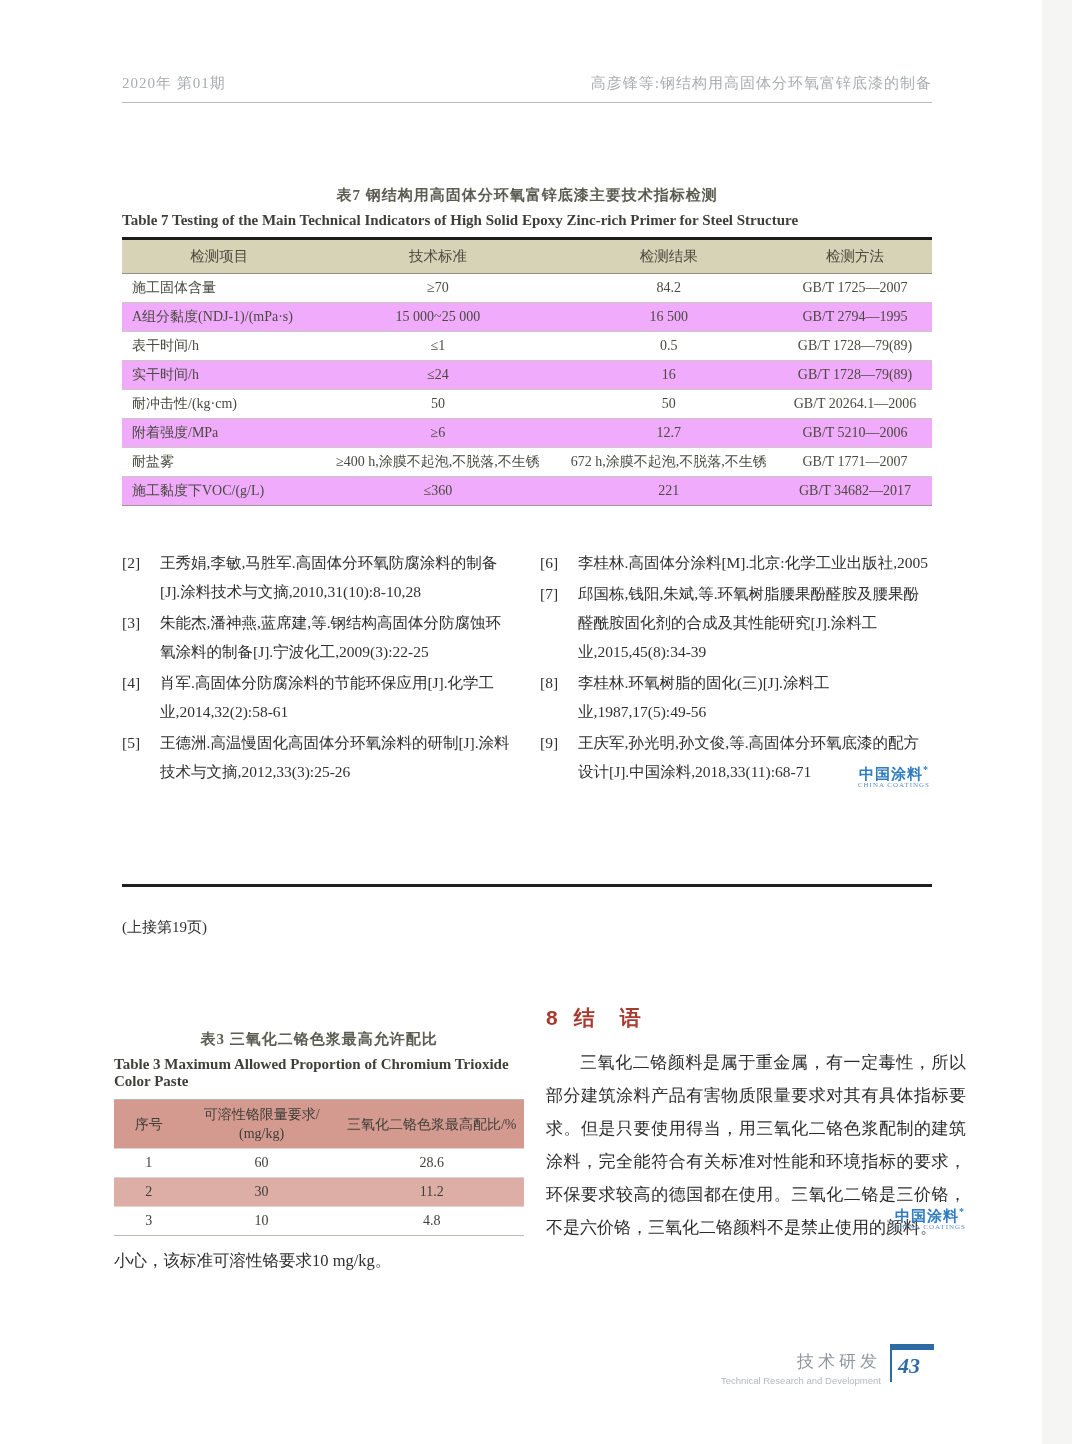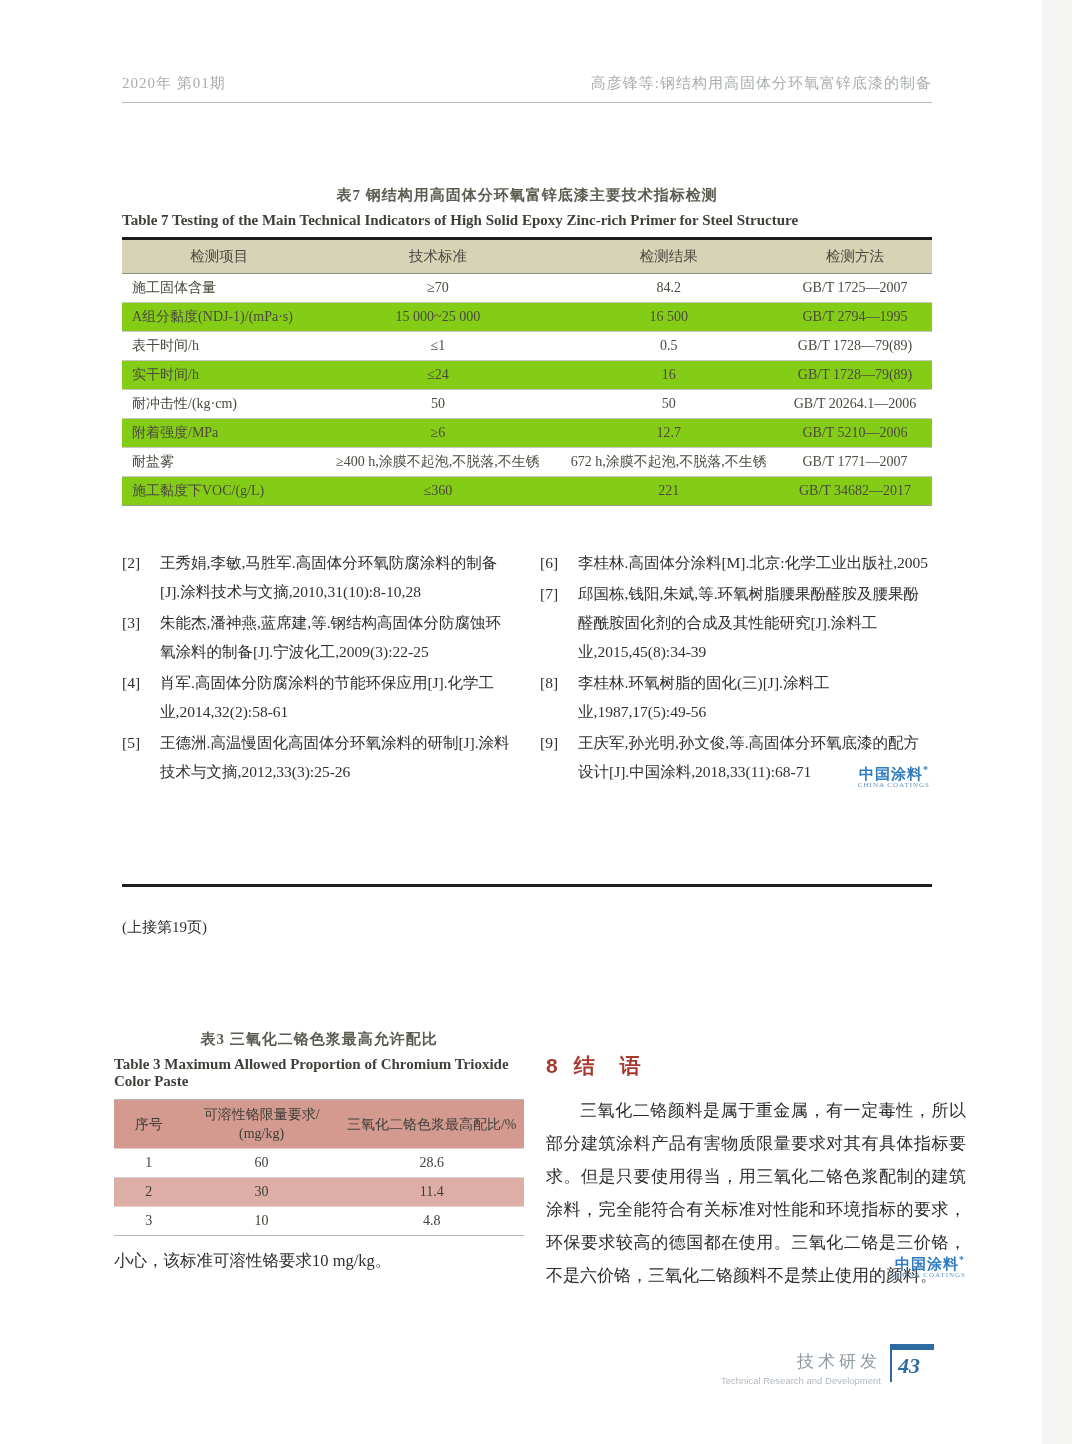--- a/index.html
+++ b/index.html
@@ -16,21 +16,21 @@
   
   .t7block { position:absolute; top:186px; left:122px; right:110px; }
   .tbl-title-zh { text-align:center; font-weight:bold; font-size:15px; color:#5c5c52; letter-spacing:1px; }
   .tbl-title-en { text-align:left; font-weight:bold; font-size:15px; color:#3f3f3a; margin-top:7px; }
   table { border-collapse:collapse; width:100%; table-layout:fixed; }
   .t7 { margin-top:8px; border-top:3px solid #1c1c1c; font-size:14px; color:#4a4a40; }
   .t7 th { font-weight:normal; background:#d6d3b6; padding:7px 4px; border-bottom:1.5px solid #8f8f85; font-size:14.5px;margin-top:23px; }
   .t7 td { padding:5px 4px; text-align:center; border-bottom:1px solid #c9c9c2; white-space:nowrap; }
   .t7 td.c0 { text-align:left; padding-left:10px; }
   .t7 td.wrap { white-space:normal; word-break:break-all; }
-  .t7 tr.olive td { background:#84cc16; }
+  .t7 tr.olive td { background:#f0abfc; }
   .t7 tbody tr:last-child td { border-bottom:1.5px solid #9a9a90; }
 
   
   .refs { position:absolute; top:548px; left:122px; right:110px; display:flex; gap:26px; font-size:15.5px; line-height:29px; color:#2f2f2f; }
   .refcol { flex:1; }
   .ref { display:flex; margin-bottom:2px; }
   .ref-num { flex:0 0 38px; }
   .ref-text { flex:1; }
 
   
@@ -47,21 +47,21 @@
   
   .t3block { position:absolute; top:1030px; left:114px; width:410px; }
   .t3 { margin-top:9px; border-top:1.5px solid #b9b9b4; font-size:14px; color:#3e3e38; }
   .t3 th { font-weight:normal; background:#d49a90; padding:5px 2px; font-size:14px; line-height:19px; border-bottom:1px solid #e6d2cd; }
   .t3 td { padding:6px 2px; text-align:center; border-bottom:1px solid #d4d4d0; }
   .t3 tr.pink td { background:#dcaea5; border-bottom:1px solid #e6d2cd; }
   .t3 tbody tr:last-child td { border-bottom:1.5px solid #b9b9b4; }
   .t3note { position:absolute; top:1250px; left:114px; width:430px; font-size:16.5px; color:#2e2e2e; }
 
   
-  .concl { position:absolute; top:1052px; left:546px; width:420px; }
+  .concl { position:absolute; top:1004px; left:546px; width:420px; }
   .concl-head { color:#a8392e; font-weight:bold; font-size:21px; letter-spacing:2px; font-family:"Liberation Sans","DejaVu Sans",sans-serif; }
   .concl-head .num { margin-right:14px; }
   .concl-para { margin-top:14px; font-size:17px; line-height:33px; text-align:justify; text-indent:2em; color:#2c2c2c; }
   .concl-logo { position:absolute; right:0; bottom:12px; }
 
   
   .footer { position:absolute; top:1344px; right:108px; display:flex; align-items:flex-start; gap:9px; }
   .footer-txt { text-align:right; margin-top:6px; }
   .footer-zh { font-size:17px; letter-spacing:4px; color:#8d98a0; font-family:"Liberation Sans","DejaVu Sans",sans-serif; }
   .footer-en { font-size:9.5px; color:#b3bac0; margin-top:2px; font-family:"Liberation Sans","DejaVu Sans",sans-serif; }
@@ -215,21 +215,21 @@
       </thead>
       <tbody>
         <tr>
           <td>1</td>
           <td>60</td>
           <td>28.6</td>
         </tr>
         <tr class="pink">
           <td>2</td>
           <td>30</td>
-          <td>11.4</td>
+          <td>11.2</td>
         </tr>
         <tr>
           <td>3</td>
           <td>10</td>
           <td>4.8</td>
         </tr>
       </tbody>
     </table>
   </div>
 

